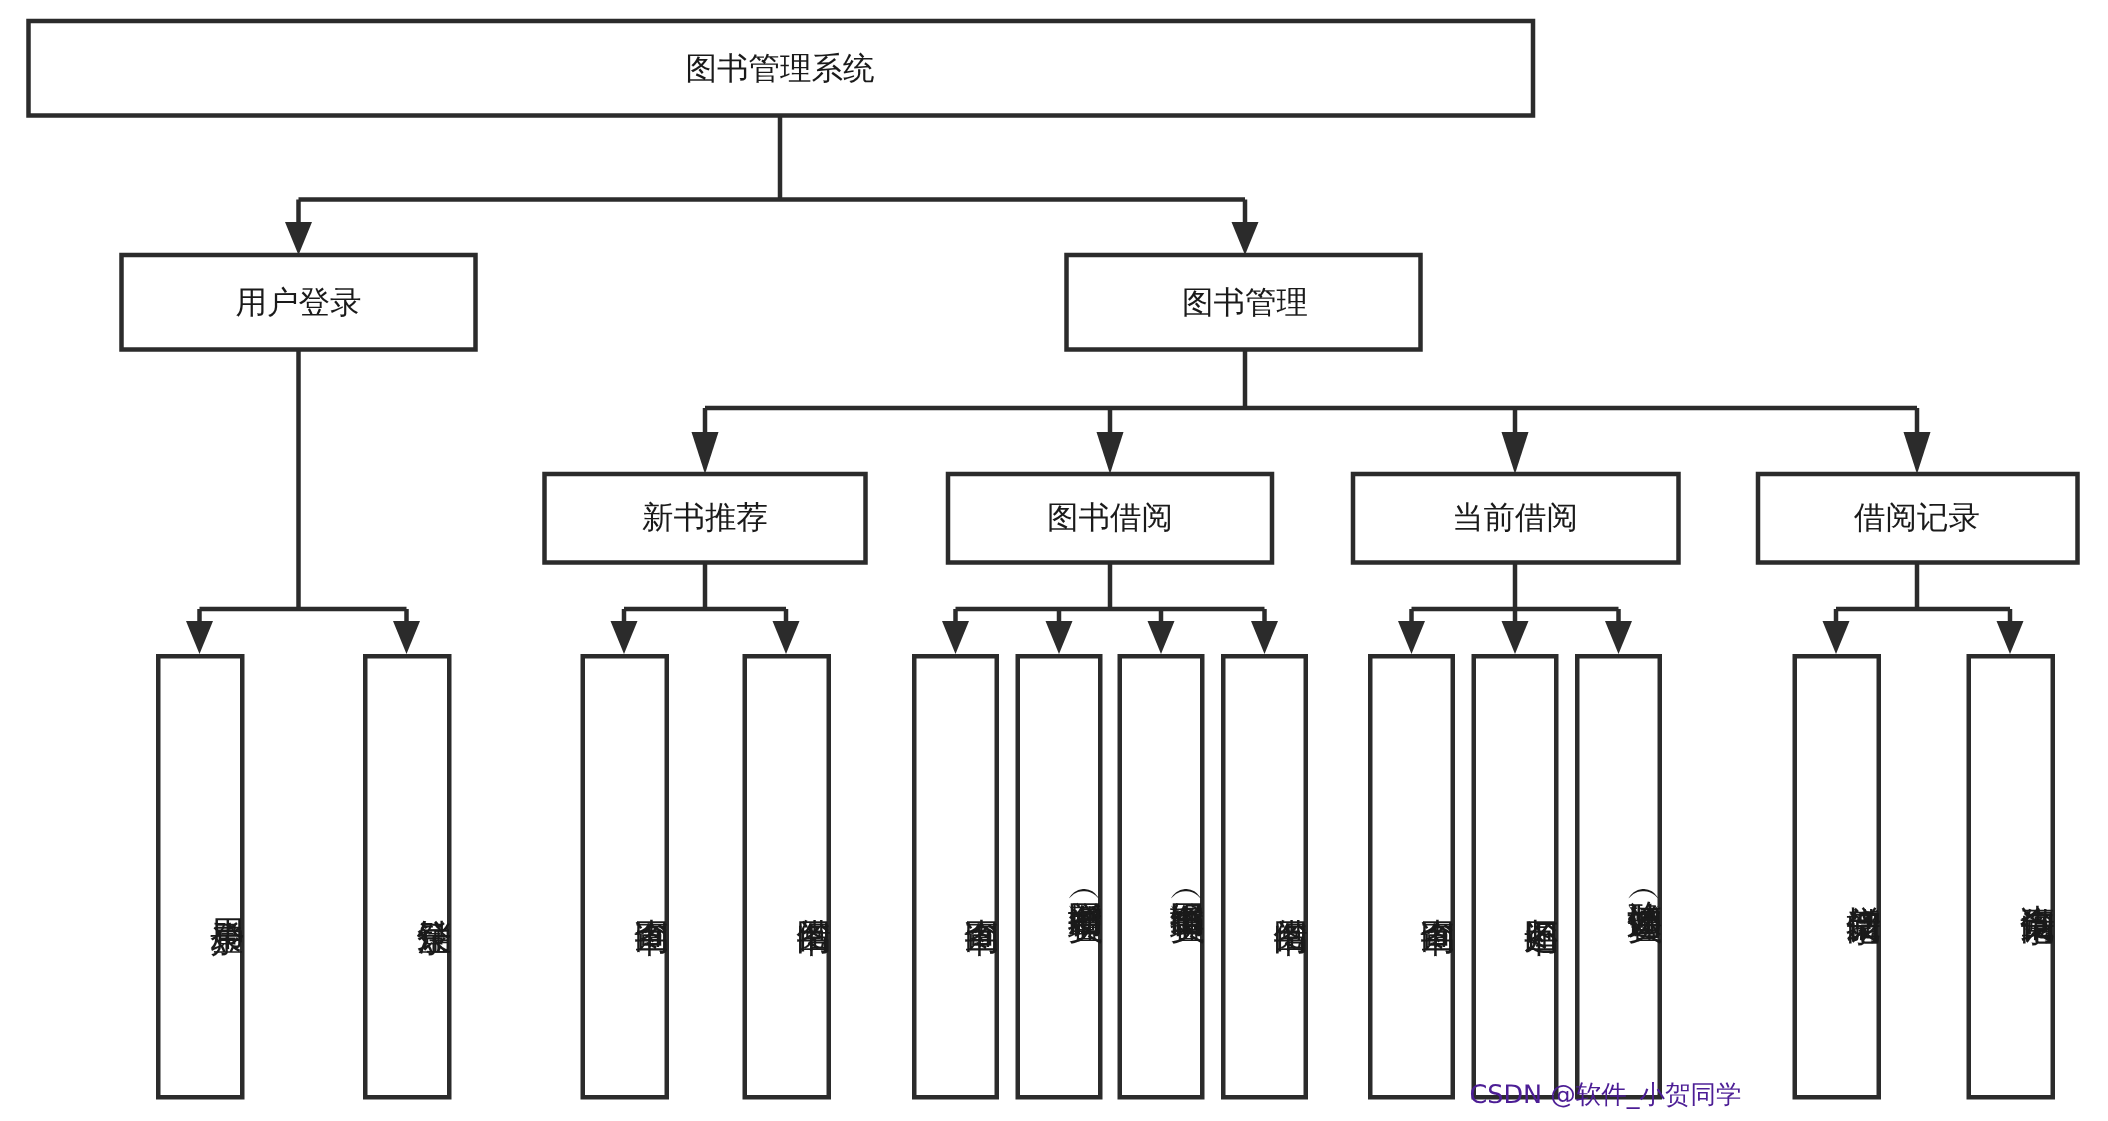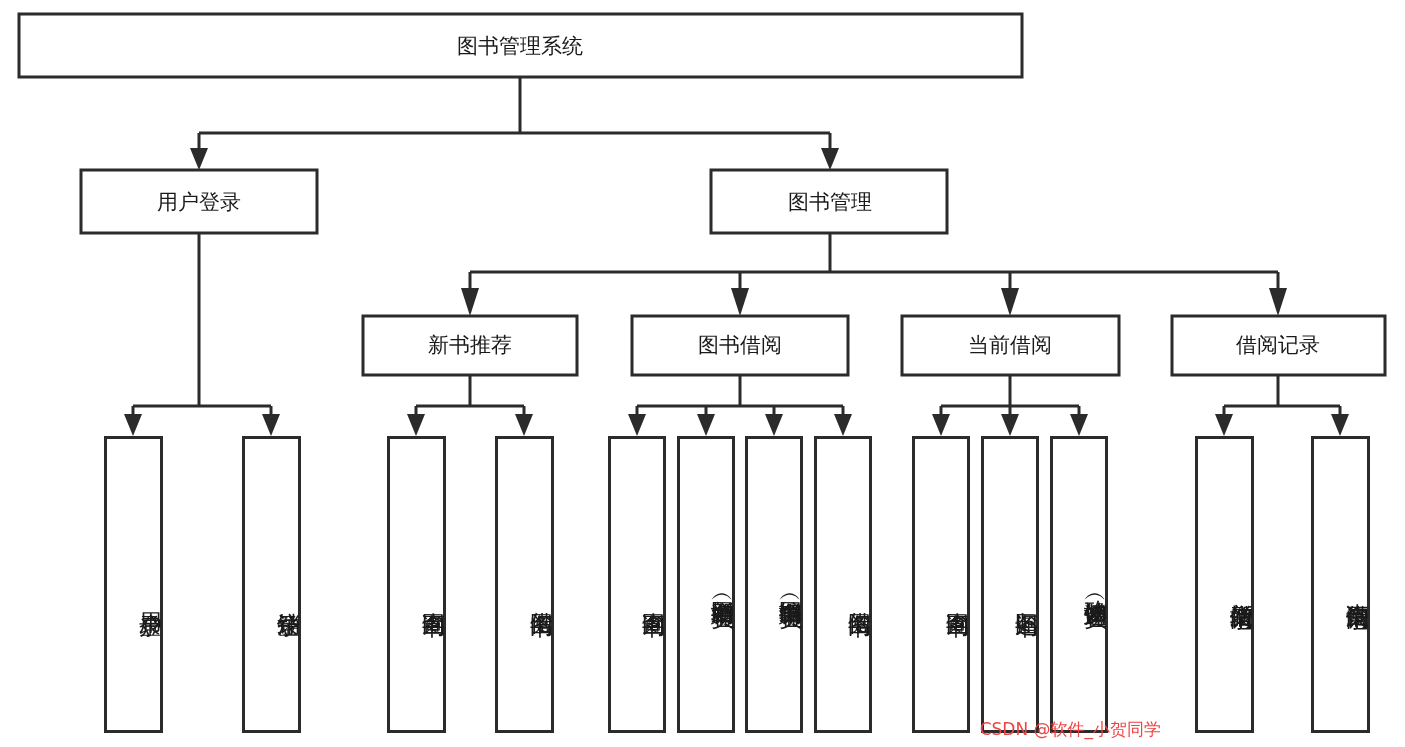--- a/index.html
+++ b/index.html
@@ -70,21 +70,21 @@
     box-sizing: border-box;
     background: #ffffff;
     border: 3px solid #2b2b2b;
   }
   .watermark {
     position: absolute;
     right: 8px;
     bottom: 6px;
     font-family: "DejaVu Sans", "Liberation Sans", sans-serif;
     font-size: 17px;
-    color: #ef4444;
+    color: #4c1d95;
     white-space: nowrap;
     pointer-events: none;
   }
 </style>
 </head>
 <body>
 
 <div id="diagram-root">
 
   <svg id="flow-svg" viewBox="0 0 1405 747">

